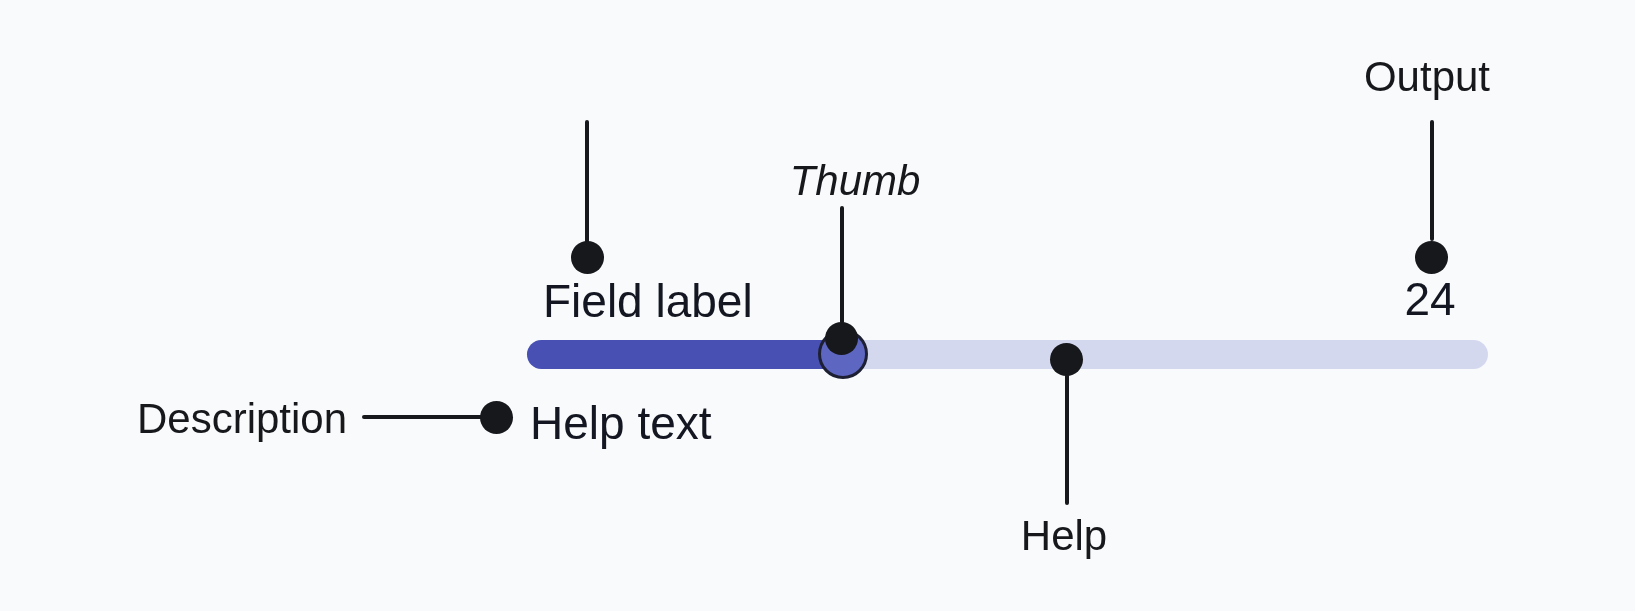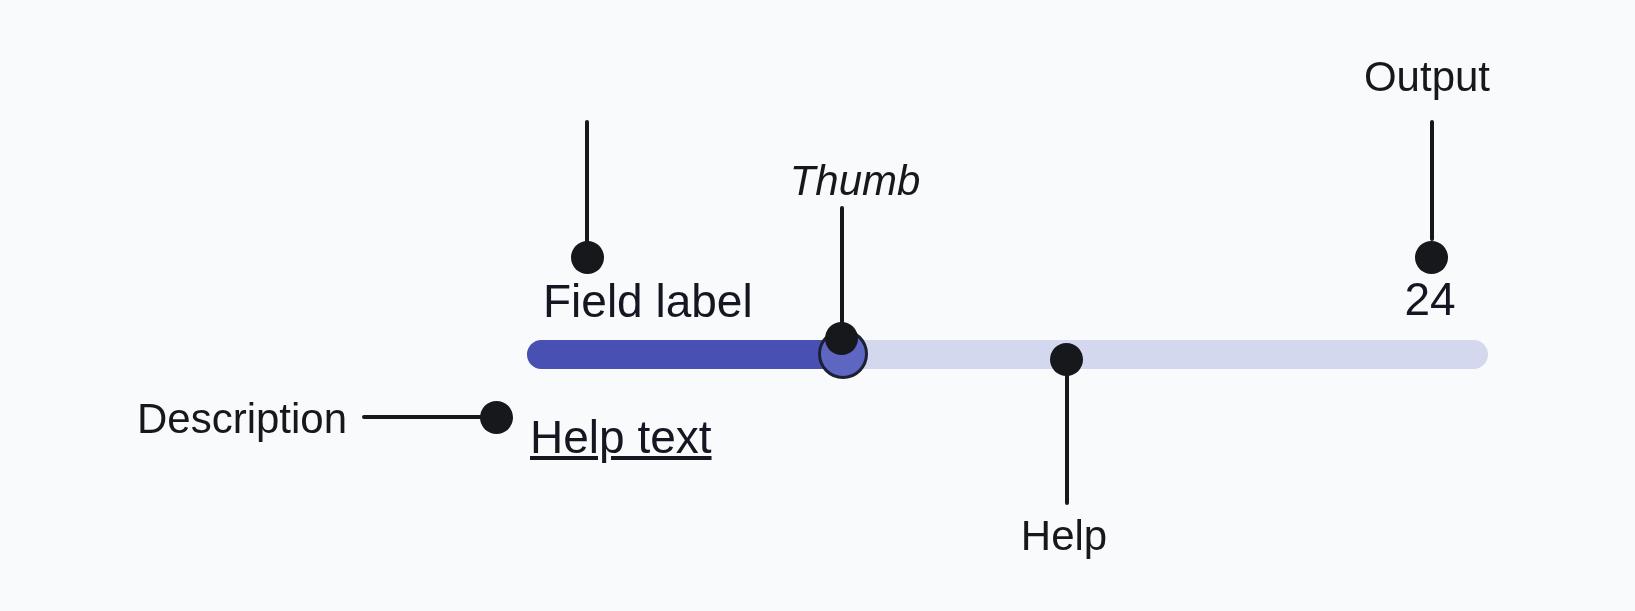--- a/index.html
+++ b/index.html
@@ -24,21 +24,21 @@
 
   
   .comp-text {
     position: absolute;
     font-size: 46px;
     line-height: 1;
     color: var(--comp-text);
     white-space: nowrap;
   }
   .field-label { left: 527px; top: 278px; margin-left: 16px; }
-  .help-text   { left: 530px; top: 414px; text-decoration: underline; }
+  .help-text   { left: 530px; top: 400px; }
   .output-value{ left: 1430px; top: 276px; transform: translateX(-50%); }
 
   .slider-track {
     position: absolute;
     left: 527px; top: 340px;
     width: 961px; height: 29px;
     border-radius: 14.5px;
     background: var(--track);
   }
   .slider-track-fill {

